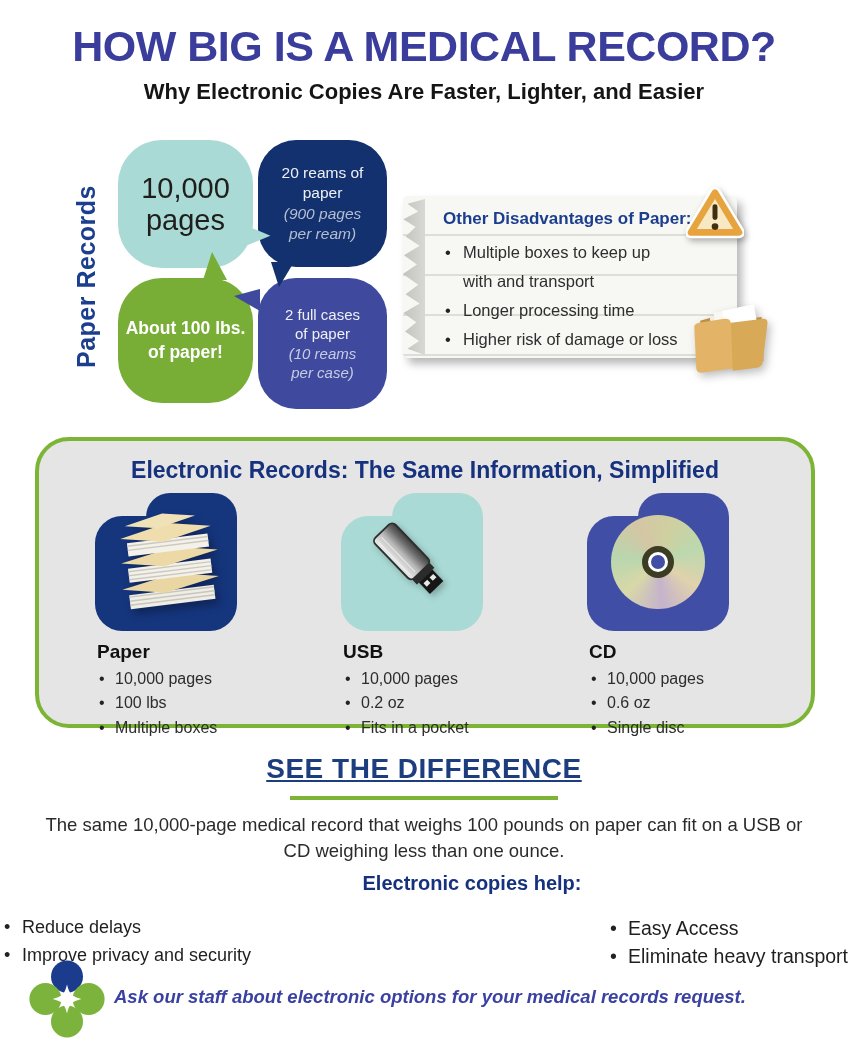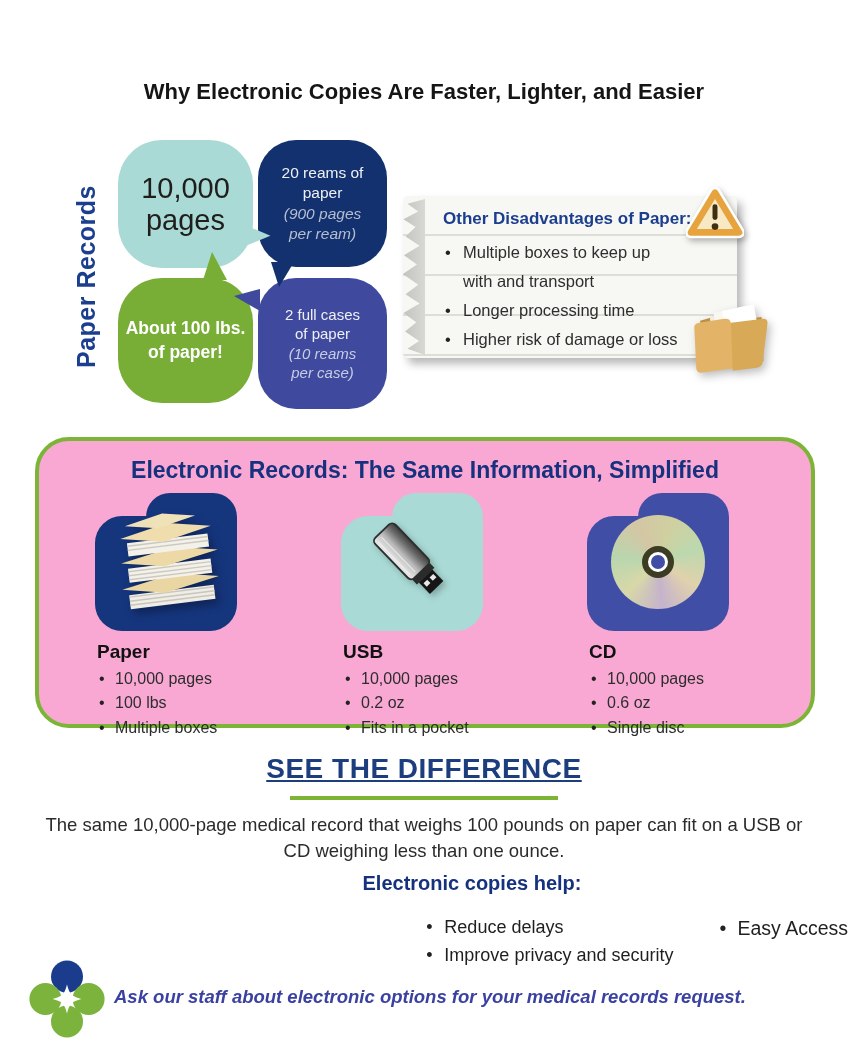--- a/index.html
+++ b/index.html
@@ -54,21 +54,21 @@
   .notepad ul { list-style:none; }
   .notepad li { position:relative; font-size:16.5px; color:#2e2e2e; line-height:29px;
                 padding-left:20px; white-space:pre-line; max-width:268px; }
   .notepad li::before { content:"•"; position:absolute; left:2px; color:#222; }
 
   .warning-wrap { position:absolute; left:686px; top:186px; width:58px; height:53px; filter:drop-shadow(2px 3px 3px rgba(0,0,0,0.3)); }
   .folder-wrap  { position:absolute; left:678px; top:290px; width:98px; height:96px; filter:drop-shadow(3px 4px 4px rgba(0,0,0,0.25)); }
 
   
   .green-box { position:absolute; left:35px; top:437px; width:780px; height:291px;
-               border:4px solid #7cb536; border-radius:34px; background:#f9a8d4; }
+               border:4px solid #7cb536; border-radius:34px; background:#e5e5e5; }
   .green-box-heading { margin-top:16px; text-align:center; font-size:23px; font-weight:800; color:#16317e; }
   .cards { position:absolute; left:0; right:0; top:52px; display:flex; justify-content:center; gap:54px; }
   .card { width:192px; padding-left:12px; }
   .blob { position:relative; width:142px; height:138px; }
   .blob .tab  { position:absolute; top:0; right:0; width:64%; height:56px; border-radius:24px 24px 0 0; }
   .blob .main { position:absolute; top:23px; left:0; width:100%; height:115px; border-radius:27px; }
   .c-navy .tab,  .c-navy .main  { background:#15357d; }
   .c-teal .tab,  .c-teal .main  { background:#a9dad5; }
   .c-blue .tab,  .c-blue .main  { background:#414ea5; }
   .blob .icon-holder { position:absolute; inset:0; display:flex; align-items:center; justify-content:center; }
@@ -87,37 +87,38 @@
 
   
   .see-heading { position:absolute; top:753px; left:0; width:100%; text-align:center;
                  font-size:28px; font-weight:800; letter-spacing:0.5px; color:#1c3e7f;text-decoration:underline; }
   .see-underline { position:absolute; top:796px; left:50%; transform:translateX(-50%);
                    width:268px; height:4px; background:#7cb536; }
   .see-body { position:absolute; top:812px; left:44px; width:760px; text-align:center;
               font-size:18.5px; line-height:1.4; color:#2b2b2b; }
   .help-heading { position:absolute; top:872px; left:0; width:100%; text-align:center;
                   font-size:20px; font-weight:800; color:#16317e;margin-left:48px; }
-  .benefits { position:absolute; top:914px; left:0; width:100%; display:flex; justify-content:flex-end; gap:42px; }
+  .benefits { position:absolute; top:914px; left:0; width:100%; display:flex; justify-content:space-between; gap:42px; }
   .benefits ul { list-style:none; }
   .benefits li { position:relative; padding-left:22px; color:#1f1f1f; }
   .benefits li::before { content:"•"; position:absolute; left:4px; color:#222; }
   .benefits .col-left li  { font-size:18px; line-height:1.55; }
   .benefits .col-right li { font-size:19.5px; line-height:1.45; }
 
   
   .logo-wrap { position:absolute; left:27px; top:957px; width:80px; height:84px; }
   .footer-note { position:absolute; left:114px; top:986px; width:680px;
                  font-size:18.5px; font-weight:700; font-style:italic; color:#3a41a1; }
 </style>
 </head>
 <body>
 
 <div class="page">
 
+  <div class="title">HOW BIG IS A MEDICAL RECORD?</div>
   <div class="subtitle">Why Electronic Copies Are Faster, Lighter, and Easier</div>
 
   <div class="side-label">Paper Records</div>
 
   <div class="bubble bubble-pages">10,000
 pages</div>
 
   <div class="bubble bubble-reams">
     <span>20 reams of paper</span>
     <span class="detail">(900 pages
@@ -264,20 +265,21 @@
   <div class="see-body">The same 10,000-page medical record that weighs 100 pounds on paper can fit on a USB or CD weighing less than one ounce.</div>
   <div class="help-heading">Electronic copies help:</div>
 
   <div class="benefits">
     <ul class="col-left">
       <li>Reduce delays</li>
       <li>Improve privacy and security</li>
     </ul>
     <ul class="col-right">
       <li>Easy Access</li>
+      <li>Eliminate heavy transport</li>
     </ul>
   </div>
 
   <span class="logo-wrap">
     <svg viewBox="0 0 100 100" width="80" height="84">
       <circle cx="50" cy="22" r="20" fill="#1b3c8c"></circle>
       <circle cx="23" cy="50" r="20" fill="#7cb33c"></circle>
       <circle cx="77" cy="50" r="20" fill="#7cb33c"></circle>
       <circle cx="50" cy="78" r="20" fill="#7cb33c"></circle>
       <path d="M50,32 C53,44 56,47 68,50 C56,53 53,56 50,68 C47,56 44,53 32,50 C44,47 47,44 50,32 Z" fill="#ffffff"></path>

